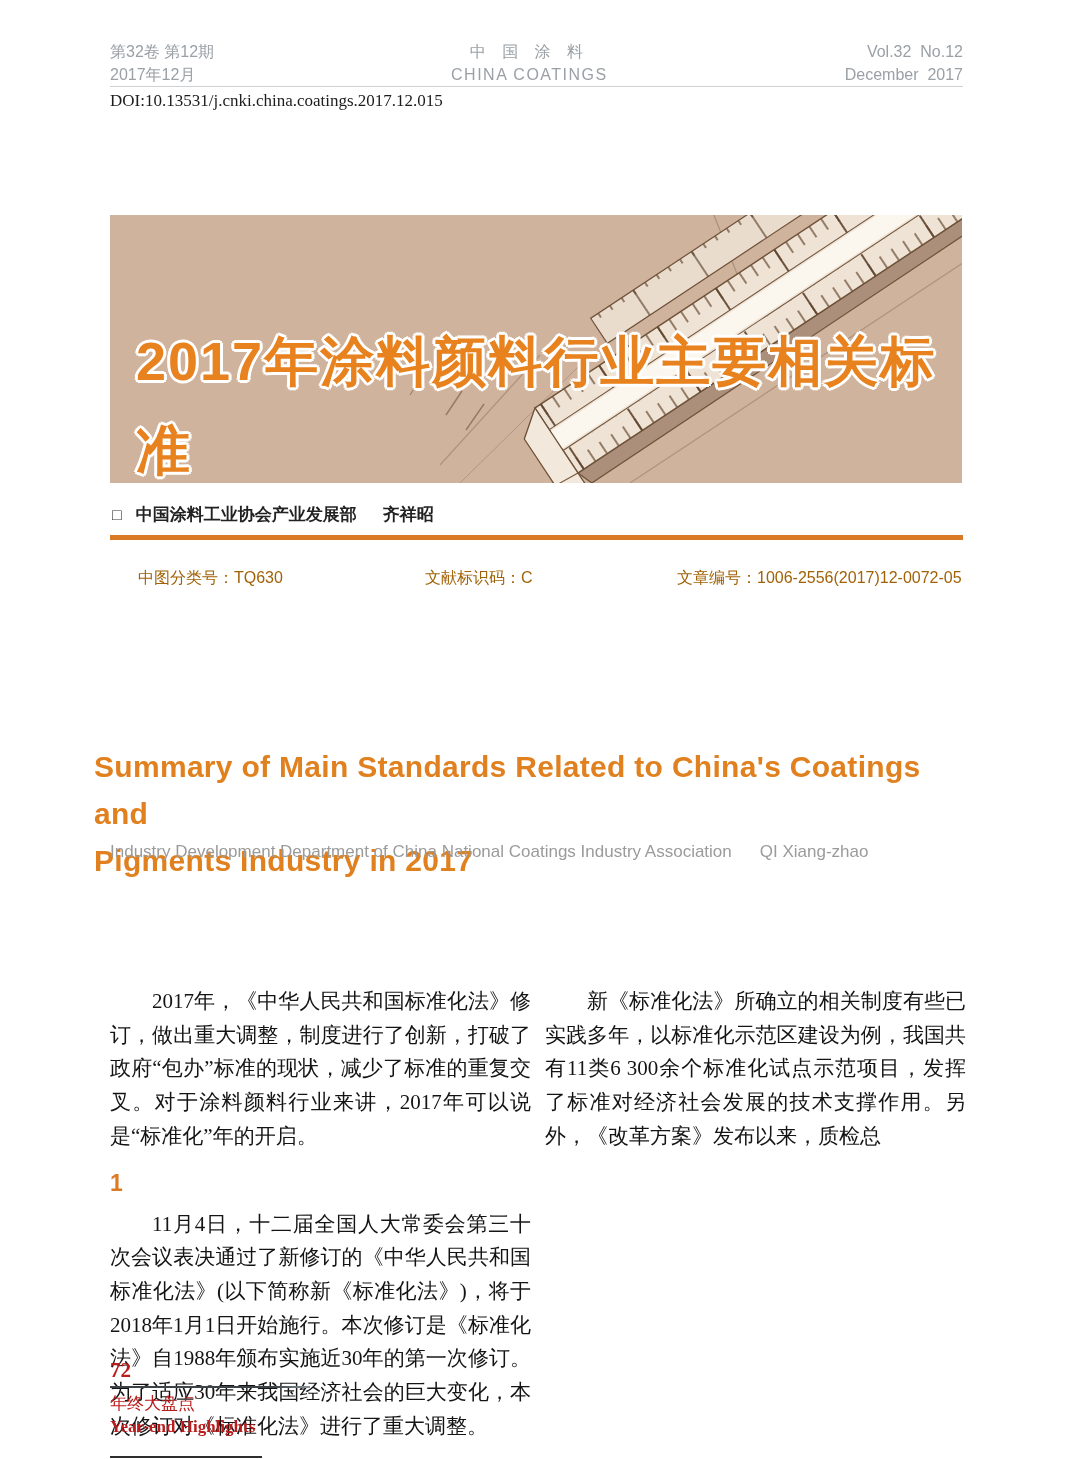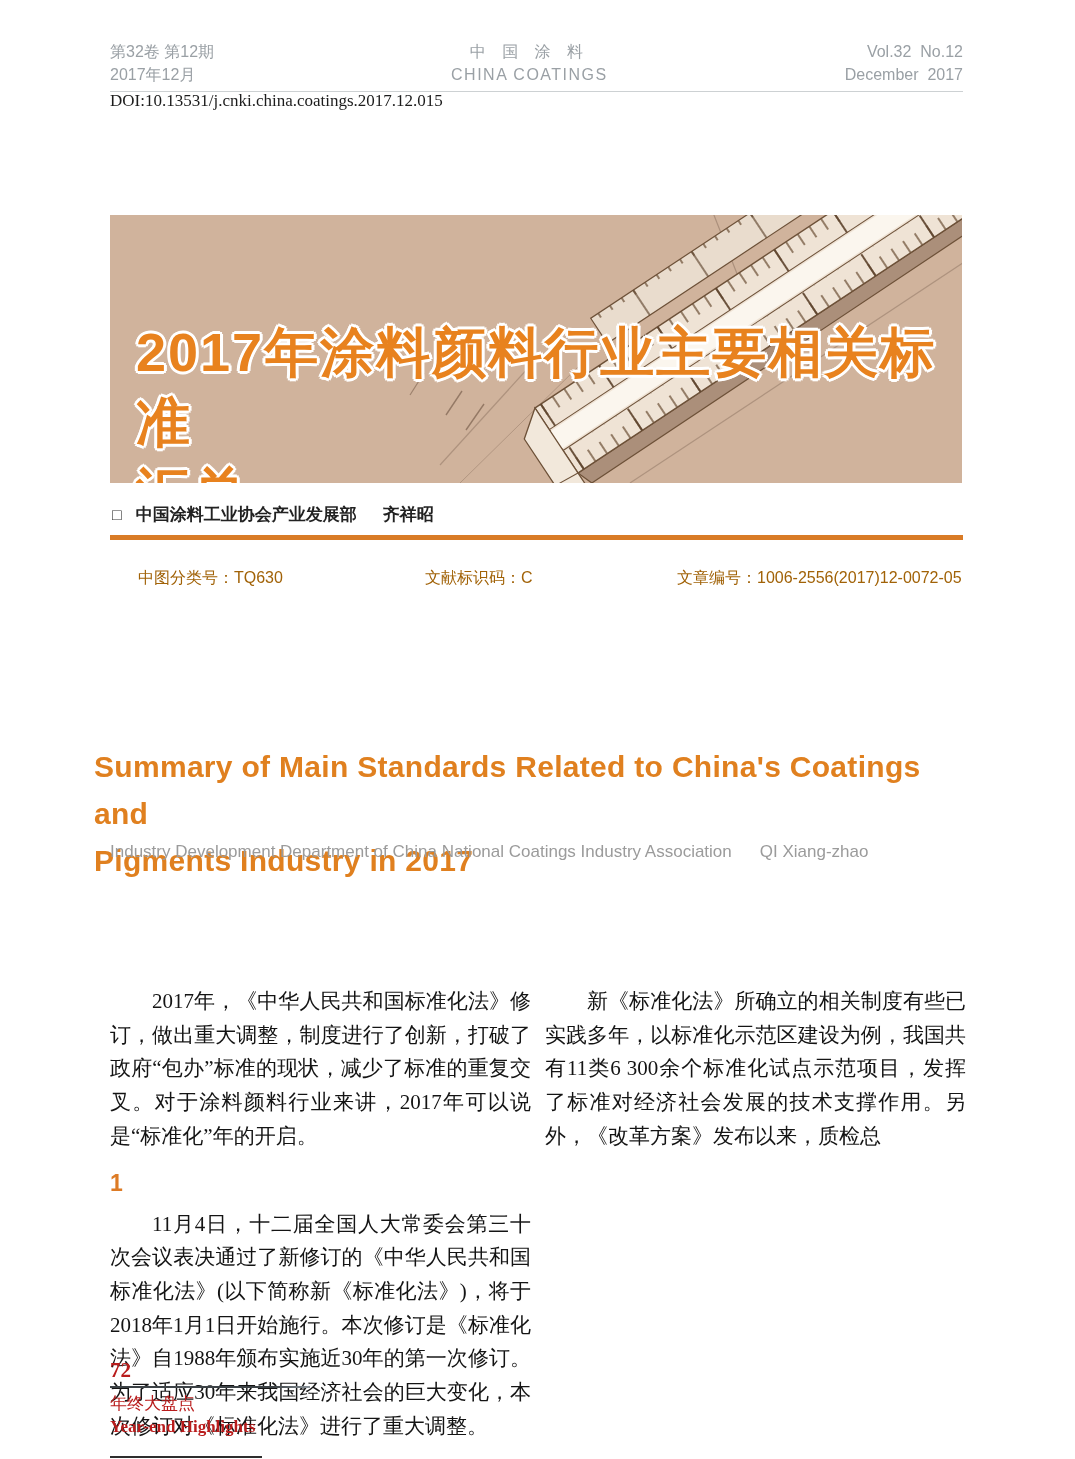--- a/index.html
+++ b/index.html
@@ -5,40 +5,40 @@
   html,body { margin:0; padding:0; background:#ffffff; }
   .page {
     position:relative; width:1075px; height:1459px; background:#ffffff;
     font-family:"Liberation Sans", sans-serif; overflow:hidden;
   }
   
   .jheader {
     position:absolute; left:110px; top:40px; width:853px;
     display:flex; justify-content:space-between; align-items:flex-start;
     color:#9aa0a5; font-size:16px; line-height:23px;
-    border-bottom:1px solid #cdd1d3; padding-bottom:5px;
+    border-bottom:1px solid #cdd1d3; 
   }
   .jheader .col-center { text-align:center; }
   .jheader .col-right { text-align:right; }
   .jheader .cn-name { letter-spacing:6px; }
   .jheader .en-name { letter-spacing:1.5px; }
   .pre { white-space:pre; }
   .doi {
     position:absolute; left:110px; top:91px; color:#1c1c1c;
     font-family:"Liberation Serif","DejaVu Serif",serif; font-size:17px;
   }
   
   .banner {
     position:absolute; left:110px; top:215px; width:852px; height:268px;
     background:#d0b39c; overflow:hidden;
   }
   .banner svg { position:absolute; left:0; top:0; }
   .banner-title {
     position:absolute; left:26px; top:102px; width:810px;
-    font-weight:bold; color:#e8821e; font-size:54px; line-height:70px;
+    font-weight:bold; color:#e8821e; font-size:54px; line-height:89px;
     letter-spacing:2px;
     text-shadow:-3px 0 #fff,3px 0 #fff,0 -3px #fff,0 3px #fff,
                 -2px -2px #fff,2px -2px #fff,-2px 2px #fff,2px 2px #fff;
   }
   
   .byline {
     position:absolute; left:112px; top:503px; display:flex; align-items:center;
     color:#222; font-size:17px; font-weight:600;
   }
   .byline .bullet { font-weight:400; font-size:16px; color:#333; margin-right:14px; }

